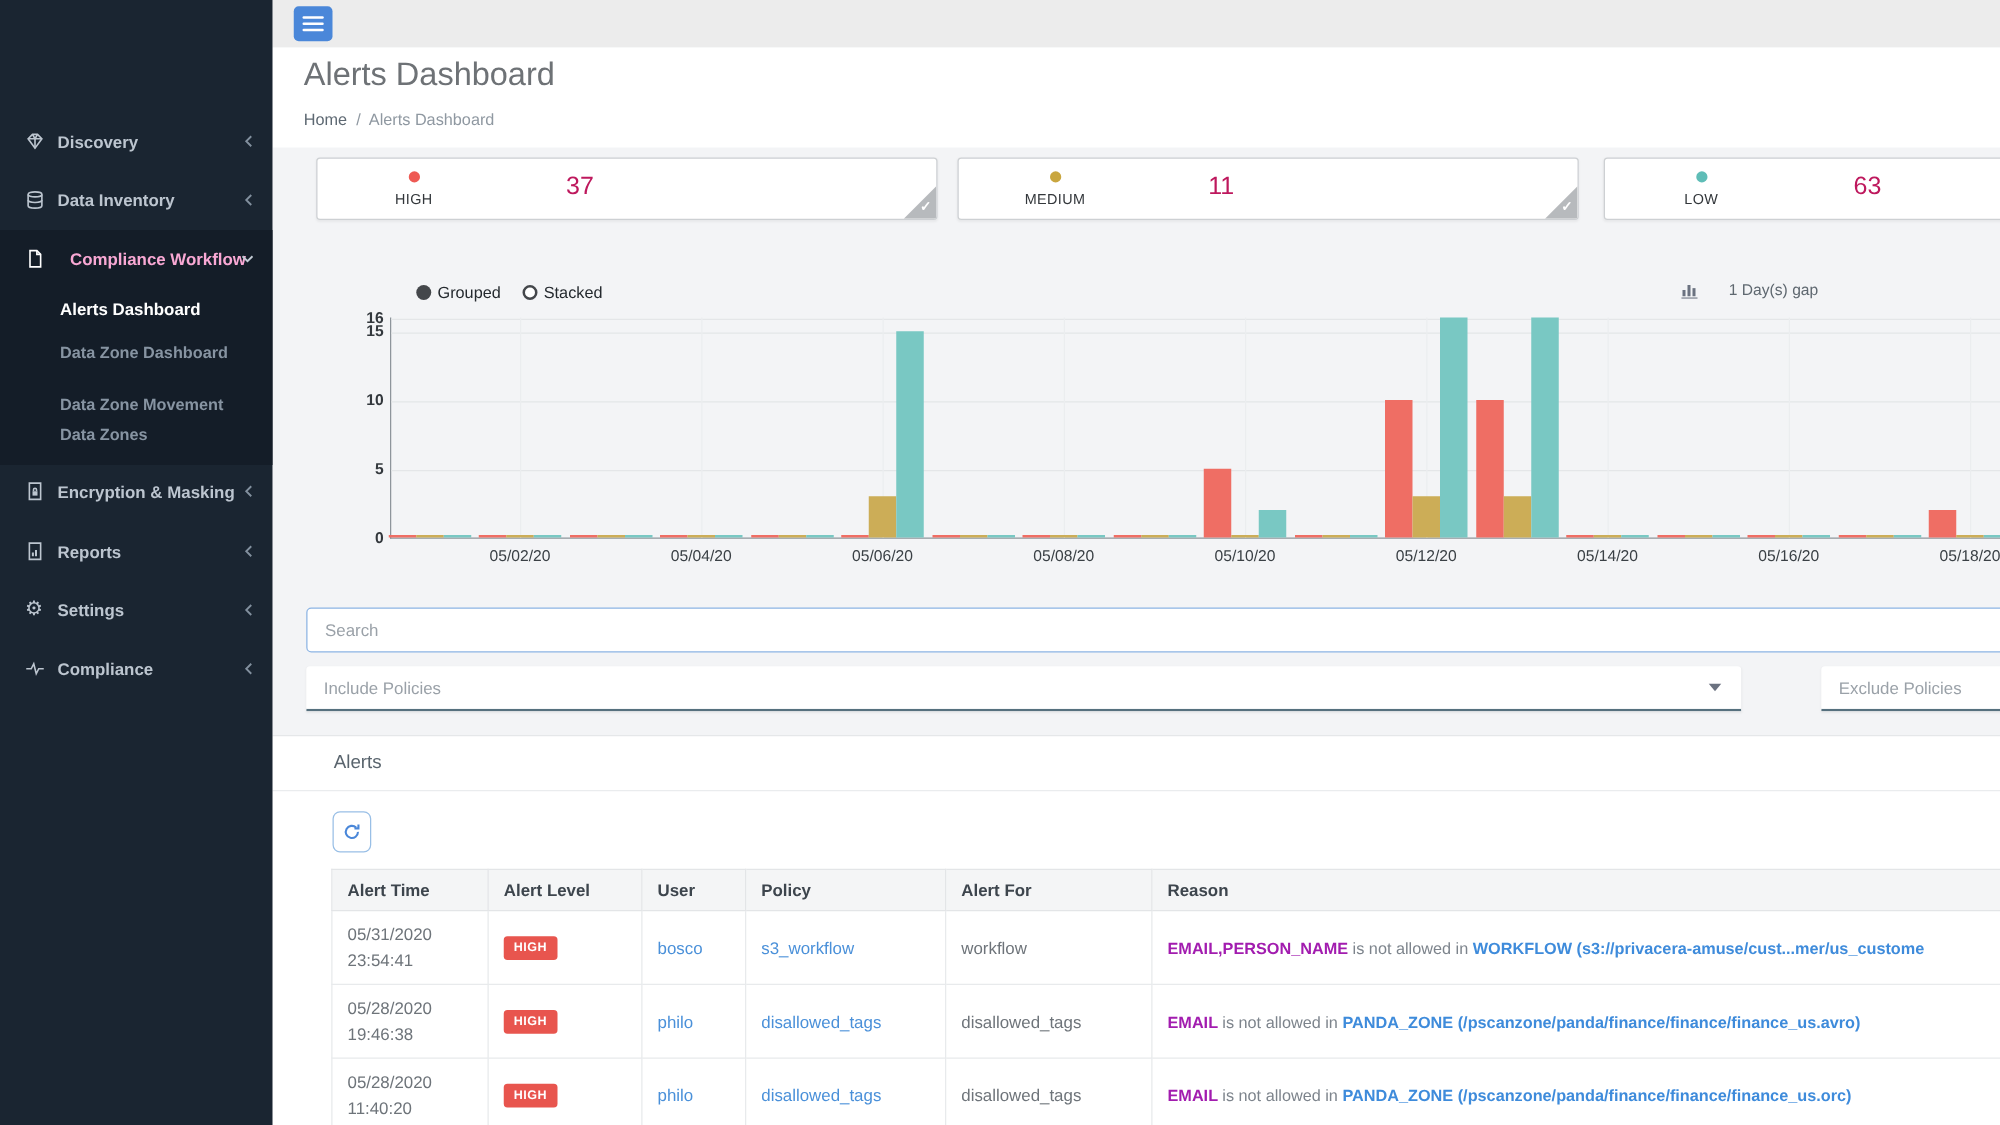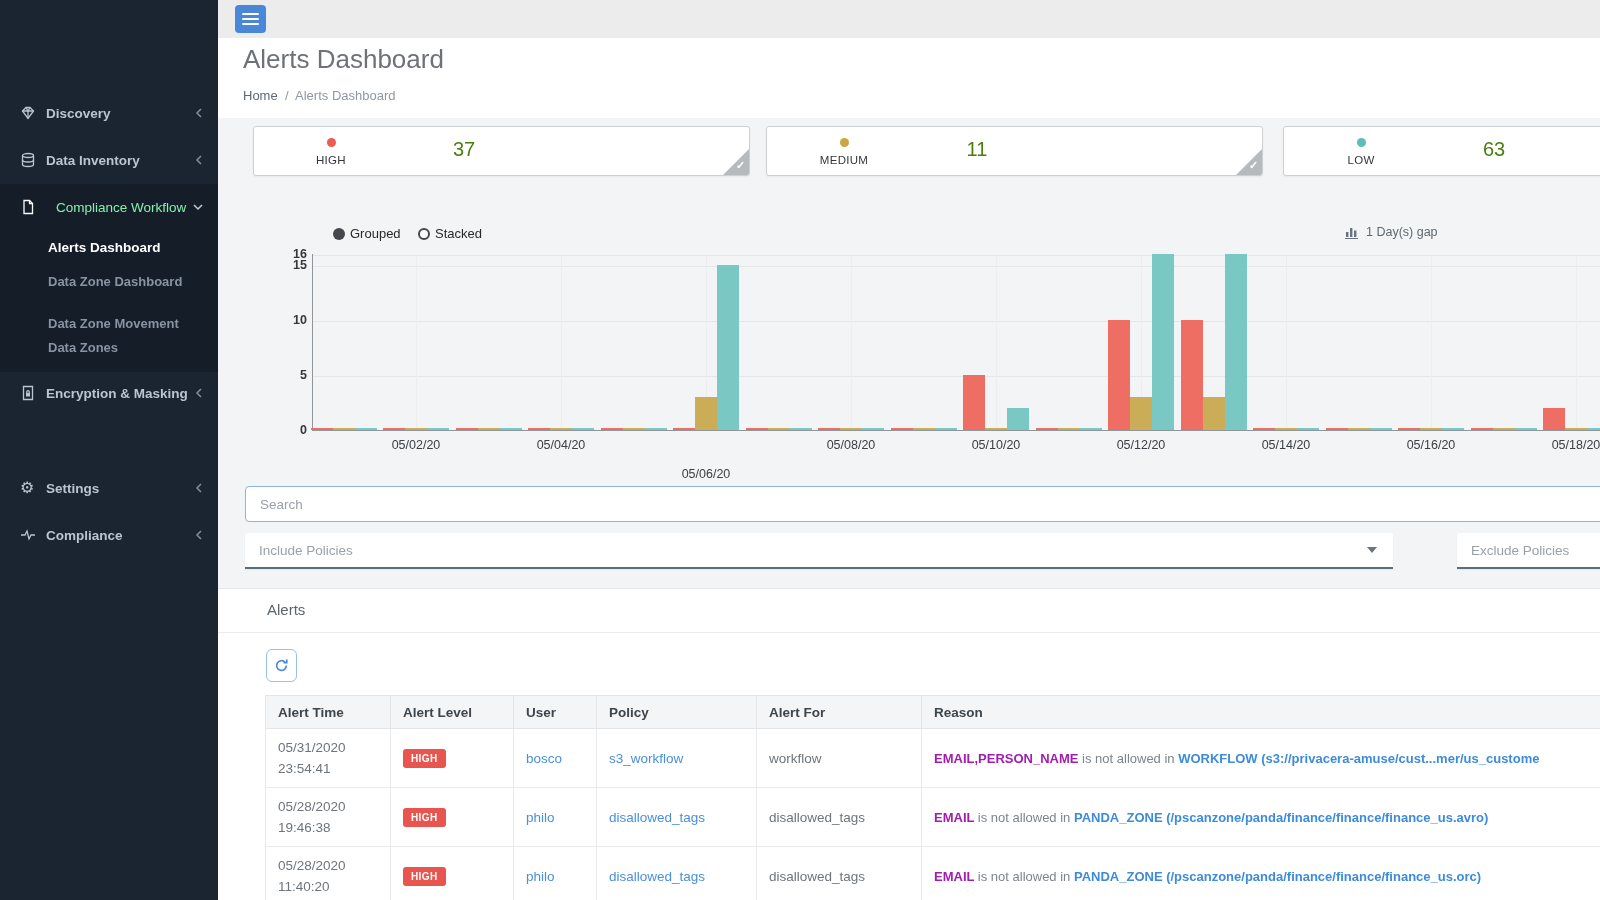--- a/index.html
+++ b/index.html
@@ -10,21 +10,21 @@
   .sidebar { position:absolute; left:0; top:0; width:218px; height:900px; background:#1a2531; z-index:5; }
   .logo-row { position:absolute; left:14px; top:20px; display:flex; align-items:center; gap:10px; }
   .logo-word { color:#eef1f4; font-size:16px; font-weight:700; letter-spacing:6px; }
   .logo-c { position:relative; }
   .logo-c::after { content:""; position:absolute; left:3px; top:7px; width:9px; height:4px; background:#3f8cdb; border-radius:1px; }
   .nav-item { position:absolute; left:0; width:218px; height:40px; display:flex; align-items:center; cursor:pointer; }
   .nav-icon { width:16px; height:16px; margin-left:20px; flex:0 0 16px; }
   .nav-label { margin-left:10px; font-size:13.5px; font-weight:600; color:#bcc5cf; }
   .nav-chev { position:absolute; right:14px; color:#82909e; }
   .compliance-block { position:absolute; left:0; top:184px; width:218px; height:188px; background:#141d28; }
-  .nav-label.active-section { color:#86efac; font-weight:400;margin-left:20px; }
+  .nav-label.active-section { color:#f9a8d4; font-weight:700;margin-left:20px; }
   .sub-item { position:absolute; left:48px; font-size:13px; font-weight:600; color:#8794a2; cursor:pointer; }
   .sub-item.active { color:#ffffff; font-weight:700; font-size:13.5px; }
   .gear-glyph { font-size:16px; color:#bcc5cf; margin-left:20px; width:16px; line-height:16px; }
 
   
   .content { position:absolute; left:218px; top:0; width:1382px; height:900px; background:#f3f4f6; }
   .topstrip { position:absolute; left:0; top:0; width:100%; height:38px; background:#ececec; }
   .hamburger { position:absolute; left:17px; top:5px; width:31px; height:28px; background:#4a87d9; border-radius:4px;
                display:flex; flex-direction:column; justify-content:center; gap:3px; padding:0 7px; cursor:pointer; }
   .hamburger span { display:block; height:2px; background:#fff; border-radius:1px; }
@@ -32,30 +32,30 @@
   .page-title { position:absolute; left:25px; top:44px; font-size:26px; color:#6e7276; }
   .breadcrumb { position:absolute; left:25px; top:88px; font-size:13px; color:#8f98a1; }
   .crumb-home { color:#5d6872; cursor:pointer; }
 
   
   .sum-card { position:absolute; top:126px; width:497px; height:50px; background:#fff; border:1px solid #cdd0d3;
               border-radius:3px; box-shadow:0 1px 2px rgba(0,0,0,.05); cursor:pointer; overflow:hidden; }
   .dot-block { position:absolute; left:42px; top:6px; width:70px; text-align:center; }
   .dot { display:inline-block; width:9px; height:9px; border-radius:50%; }
   .dot-label { margin-top:3px; font-size:11.5px; color:#33373b; letter-spacing:.3px; }
-  .card-num { position:absolute; left:170px; top:11px; width:80px; text-align:center; font-size:20px; color:#4d7c0f; }
+  .card-num { position:absolute; left:170px; top:11px; width:80px; text-align:center; font-size:20px; color:#be185d; }
   .corner-check { position:absolute; right:0; bottom:0; width:0; height:0;
                   border-left:26px solid transparent; border-bottom:26px solid #b7babd; }
   .corner-check i { position:absolute; left:-13px; top:10px; font-style:normal; color:#fff; font-size:11px; font-weight:700; }
 
   
   .legend-radio { position:absolute; top:226px; display:flex; align-items:center; gap:5px; font-size:13px; color:#24292e; cursor:pointer; }
   .radio-filled { width:12px; height:12px; border-radius:50%; background:#44474b; }
   .radio-empty { width:12px; height:12px; border-radius:50%; border:2px solid #44474b; background:#fff; }
-  .gap-label { position:absolute; top:225px; left:1127px; display:flex; align-items:center; gap:6px; font-size:12.5px; color:#5f6870; }
+  .gap-label { position:absolute; top:225px; left:1127px; display:flex; align-items:center; gap:23px; font-size:12.5px; color:#5f6870; }
   #chart-plot { position:absolute; left:94px; top:254px; width:1288px; height:177px;
                 border-left:1px solid #8e959b; border-bottom:1px solid #8e959b; }
   .hgrid { position:absolute; left:0; width:100%; height:1px; background:#e4e6e8; }
   .vgrid { position:absolute; top:0; width:1px; height:100%; background:#ebedef; }
   .ylab { position:absolute; left:-42px; width:36px; text-align:right; font-size:12.5px; font-weight:600; color:#33383d; }
   .xlab { position:absolute; top:184px; width:72px; text-align:center; font-size:12.5px; color:#3a4045; }
   .bar { position:absolute; bottom:0; width:22px; }
 
   
   .search-box { position:absolute; left:27px; top:486px; width:1370px; height:36px; background:#fff;
@@ -139,20 +139,31 @@
       <path d="M3.5 1.5 H12.5 V14.5 H3.5 Z"></path>
         <rect x="6" y="8" width="4" height="3.5" fill="#bcc5cf" stroke="none"></rect>
         <path d="M6.8 8 V6.8 a1.2 1.2 0 0 1 2.4 0 V8"></path>
     </svg>
     <span class="nav-label">Encryption &amp; Masking</span>
     <svg class="nav-chev" width="10" height="12" viewBox="0 0 10 12">
         <polyline points="7,2 3,6 7,10" fill="none" stroke="#82909e" stroke-width="1.5"></polyline>
       </svg>
   </div>
 
+  <div class="nav-item" style="top:421px;">
+    <svg class="nav-icon" viewBox="0 0 16 16" fill="none" stroke="#bcc5cf" stroke-width="1.3">
+      <path d="M3.5 1.5 H12.5 V14.5 H3.5 Z"></path>
+        <rect x="5.5" y="9" width="1.6" height="3" fill="#bcc5cf" stroke="none"></rect>
+        <rect x="8" y="7" width="1.6" height="5" fill="#bcc5cf" stroke="none"></rect>
+    </svg>
+    <span class="nav-label">Reports</span>
+    <svg class="nav-chev" width="10" height="12" viewBox="0 0 10 12">
+        <polyline points="7,2 3,6 7,10" fill="none" stroke="#82909e" stroke-width="1.5"></polyline>
+      </svg>
+  </div>
 
   <div class="nav-item" style="top:468px;">
     <span class="gear-glyph">⚙</span>
     <span class="nav-label">Settings</span>
     <svg class="nav-chev" width="10" height="12" viewBox="0 0 10 12">
         <polyline points="7,2 3,6 7,10" fill="none" stroke="#82909e" stroke-width="1.5"></polyline>
       </svg>
   </div>
 
   <div class="nav-item" style="top:515px;">
@@ -246,21 +257,21 @@
       <div class="bar" style="left: 186.5px; height: 2px; background: rgb(121, 200, 195);"></div>
       <div class="vgrid" style="left: 248px;"></div>
       <div class="xlab" style="left: 212px;">05/04/20</div>
       <div class="bar" style="left: 215px; height: 2px; background: rgb(239, 110, 100);"></div>
       <div class="bar" style="left: 237px; height: 2px; background: rgb(204, 173, 87);"></div>
       <div class="bar" style="left: 259px; height: 2px; background: rgb(121, 200, 195);"></div>
       <div class="bar" style="left: 287.5px; height: 2px; background: rgb(239, 110, 100);"></div>
       <div class="bar" style="left: 309.5px; height: 2px; background: rgb(204, 173, 87);"></div>
       <div class="bar" style="left: 331.5px; height: 2px; background: rgb(121, 200, 195);"></div>
       <div class="vgrid" style="left: 393px;"></div>
-      <div class="xlab" style="left: 357px; margin-top: 29px;">05/06/20</div>
+      <div class="xlab" style="left: 357px;">05/06/20</div>
       <div class="bar" style="left: 360px; height: 2px; background: rgb(239, 110, 100);"></div>
       <div class="bar" style="left: 382px; height: 33px; background: rgb(204, 173, 87);"></div>
       <div class="bar" style="left: 404px; height: 165px; background: rgb(121, 200, 195);"></div>
       <div class="bar" style="left: 432.5px; height: 2px; background: rgb(239, 110, 100);"></div>
       <div class="bar" style="left: 454.5px; height: 2px; background: rgb(204, 173, 87);"></div>
       <div class="bar" style="left: 476.5px; height: 2px; background: rgb(121, 200, 195);"></div>
       <div class="vgrid" style="left: 538px;"></div>
       <div class="xlab" style="left: 502px;">05/08/20</div>
       <div class="bar" style="left: 505px; height: 2px; background: rgb(239, 110, 100);"></div>
       <div class="bar" style="left: 527px; height: 2px; background: rgb(204, 173, 87);"></div>

